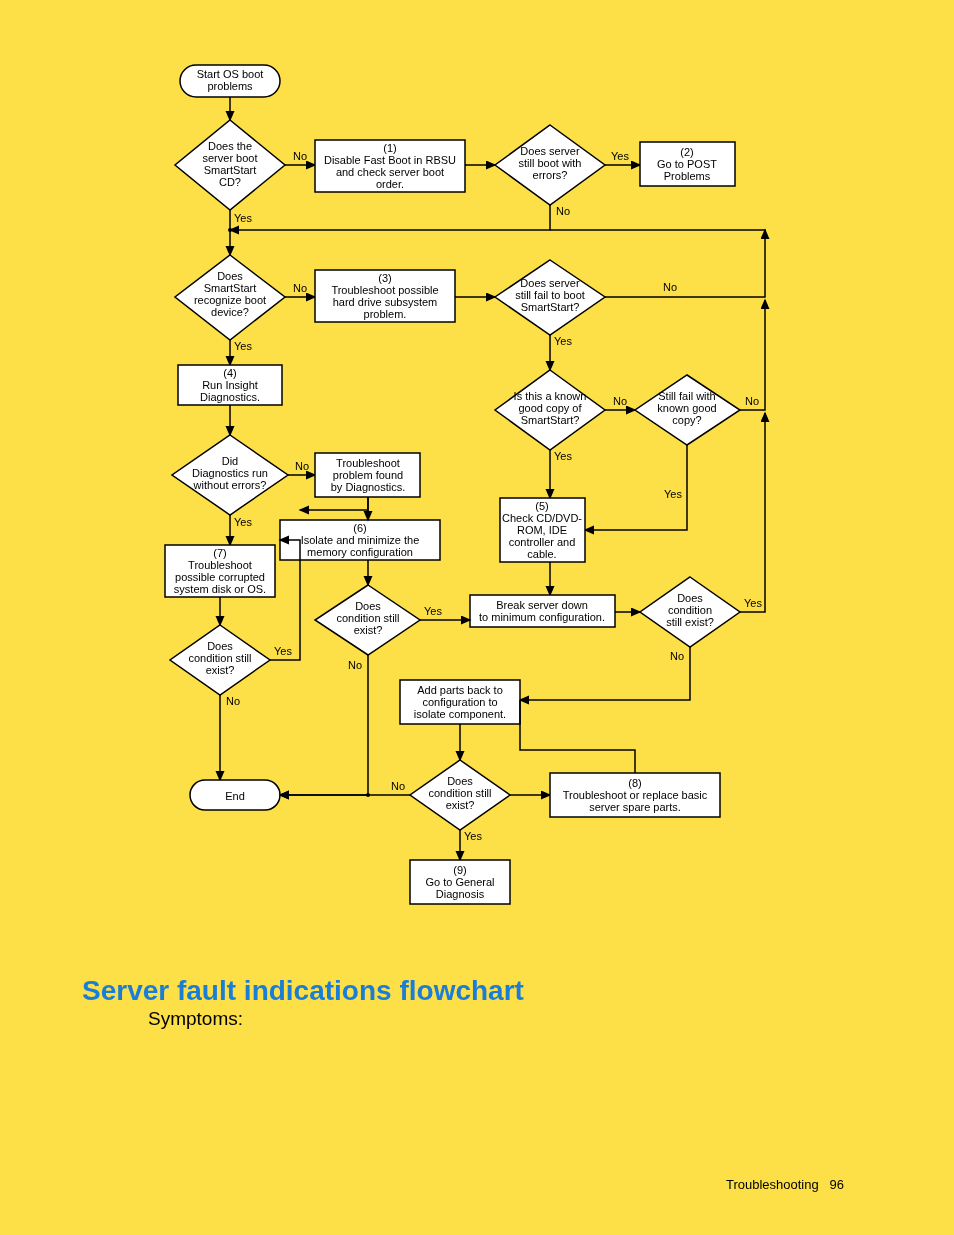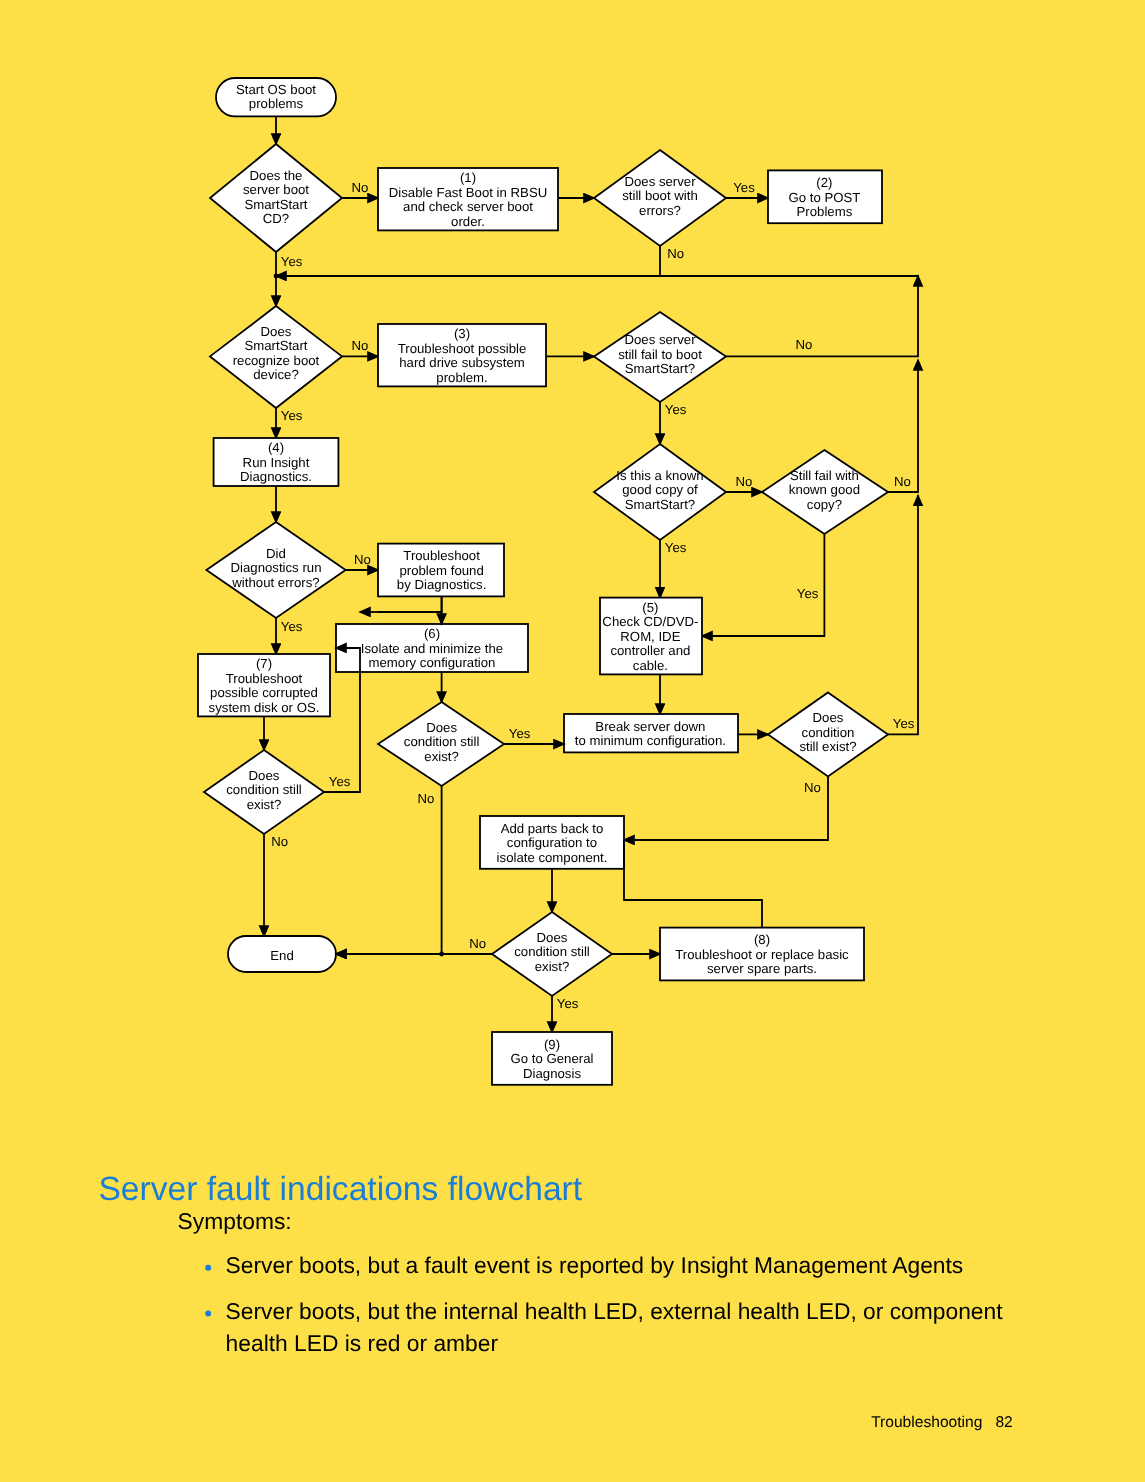--- a/index.html
+++ b/index.html
@@ -1,19 +1,19 @@
 <!DOCTYPE html>
 <html><head>
 <meta charset="utf-8">
 <style>
   html,body{margin:0;padding:0;background:#fff;font-family:Arial,Helvetica,sans-serif;color:#000}
   .page{width:954px;height:1235px;position:relative;margin:0 auto;background:#fde047}
   .flowchart{position:absolute;left:150px;top:60px;width:640px;height:880px}
   .flowchart svg{width:100%;height:100%}
-  .heading{position:absolute;left:82px;top:956px;font-size:28px;font-weight:400;color:#1b7ed6;font-family:Verdana,Arial,sans-serif}
+  .heading{position:absolute;left:82px;top:956px;font-size:28px;font-weight:700;color:#1b7ed6;font-family:Verdana,Arial,sans-serif}
   .body-text{position:absolute;left:148px;top:1006px;font-size:19px;width:740px;line-height:1.4}
   ul.bullets{margin:10px 0 0 0;padding-left:40px}
   ul.bullets li{margin-bottom:12px}
   ul.bullets li::marker{color:#1b7ed6}
   .footer{position:absolute;right:110px;bottom:43px;font-size:13px}
   .fc-text{font-family:Arial,Helvetica,sans-serif;font-size:11px;text-anchor:middle}
   .fc-line{stroke:#000;stroke-width:1.5;fill:none}
   .fc-shape{stroke:#000;stroke-width:1.5;fill:#fff}
 </style>
 </head>
@@ -197,23 +197,19 @@
       <rect class="fc-shape" x="260" y="800" width="100" height="44"></rect>
       <text class="fc-text"><tspan x="310" y="814">(9)</tspan><tspan x="310" y="826">Go to General</tspan><tspan x="310" y="838">Diagnosis</tspan></text>
 
     </svg>
   </div>
 
   <h1 class="heading">Server fault indications flowchart</h1>
 
   <div class="body-text">
     <span>Symptoms:</span>
-    <ul class="bullets">
-      <li>Server boots, but a fault event is reported by Insight Management Agents</li>
-      <li>Server boots, but the internal health LED, external health LED, or component health LED is red or amber</li>
-    </ul>
   </div>
 
   <div class="footer">
-    <span>Troubleshooting</span>&nbsp;&nbsp;&nbsp;<span>82</span>
+    <span>Troubleshooting</span>&nbsp;&nbsp;&nbsp;<span>96</span>
   </div>
 
 </div>
 
 </body></html>

